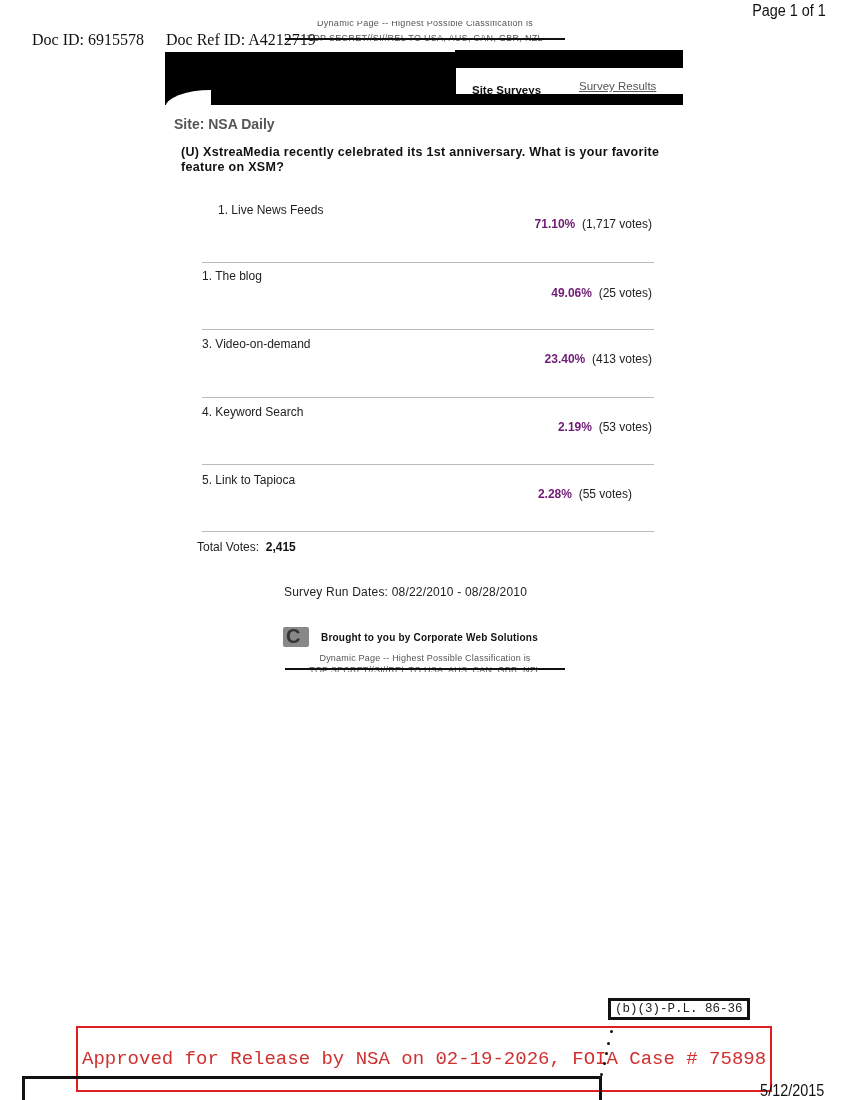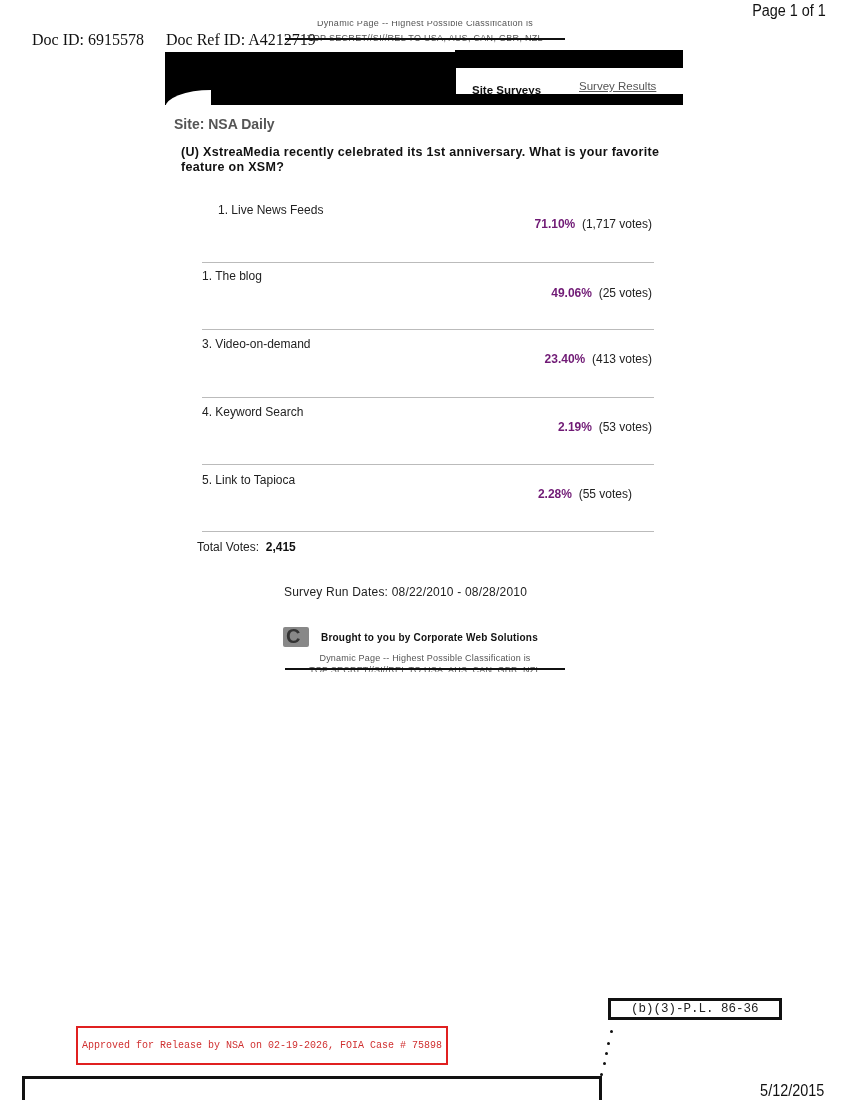--- a/index.html
+++ b/index.html
@@ -36,22 +36,22 @@
   .total { left:197px; top:540px; font-size:12px; color:#222; }
   .total b { color:#111; }
   .run-dates { left:284px; top:585px; font-size:12px; color:#222; letter-spacing:0.2px; }
 
   .cws-logo { left:283px; top:627px; width:26px; height:20px; background:#888; border-radius:2px; }
   .cws-logo span { position:absolute; left:3px; top:-2px; font-size:20px; font-weight:bold; color:#333; }
   .cws-text { left:313px; top:632px; font-size:10px; font-weight:bold; color:#111; letter-spacing:0.2px;margin-left:8px; }
   .class-bot { left:285px; top:653px; width:280px; text-align:center; font-size:9px; color:#555; letter-spacing:0.2px; }
   .class-bot .l2 { display:block; position:relative; line-height:10px; height:7px; overflow:hidden; margin-top:2px; }
 
-  .approved { left:76px; top:1026px; padding:12px 4px; border:2px solid #e02020; color:#d03030; font-size:10px; }
-  .exempt { left:608px; top:998px; padding:1px 20px; border:3px solid #111; font-size:12.5px; color:#222;font-family:Liberation Mono, monospace; }
+  .approved { left:76px; top:1026px; padding:20px 4px; border:2px solid #e02020; color:#d03030; font-size:19px; }
+  .exempt { left:608px; top:998px; padding:1px 4px; border:3px solid #111; font-size:12.5px; color:#222;font-family:Liberation Mono, monospace; }
   .dot { width:3px; height:3px; background:#111; border-radius:50%; }
   .redact-box { left:22px; top:1076px; width:574px; height:40px; border:3px solid #111; border-bottom:none; }
   .date-foot { right:26px; top:1082px; font-size:16px; transform:scaleX(0.9); transform-origin:right top; }
 </style>
 </head>
 <body>
 
 <div class="abs" id="page-num">Page 1 of 1</div>
 <div class="abs serif" id="doc-id">Doc ID: 6915578</div>
 <div class="abs serif" id="doc-ref">Doc Ref ID: A4212719</div>

